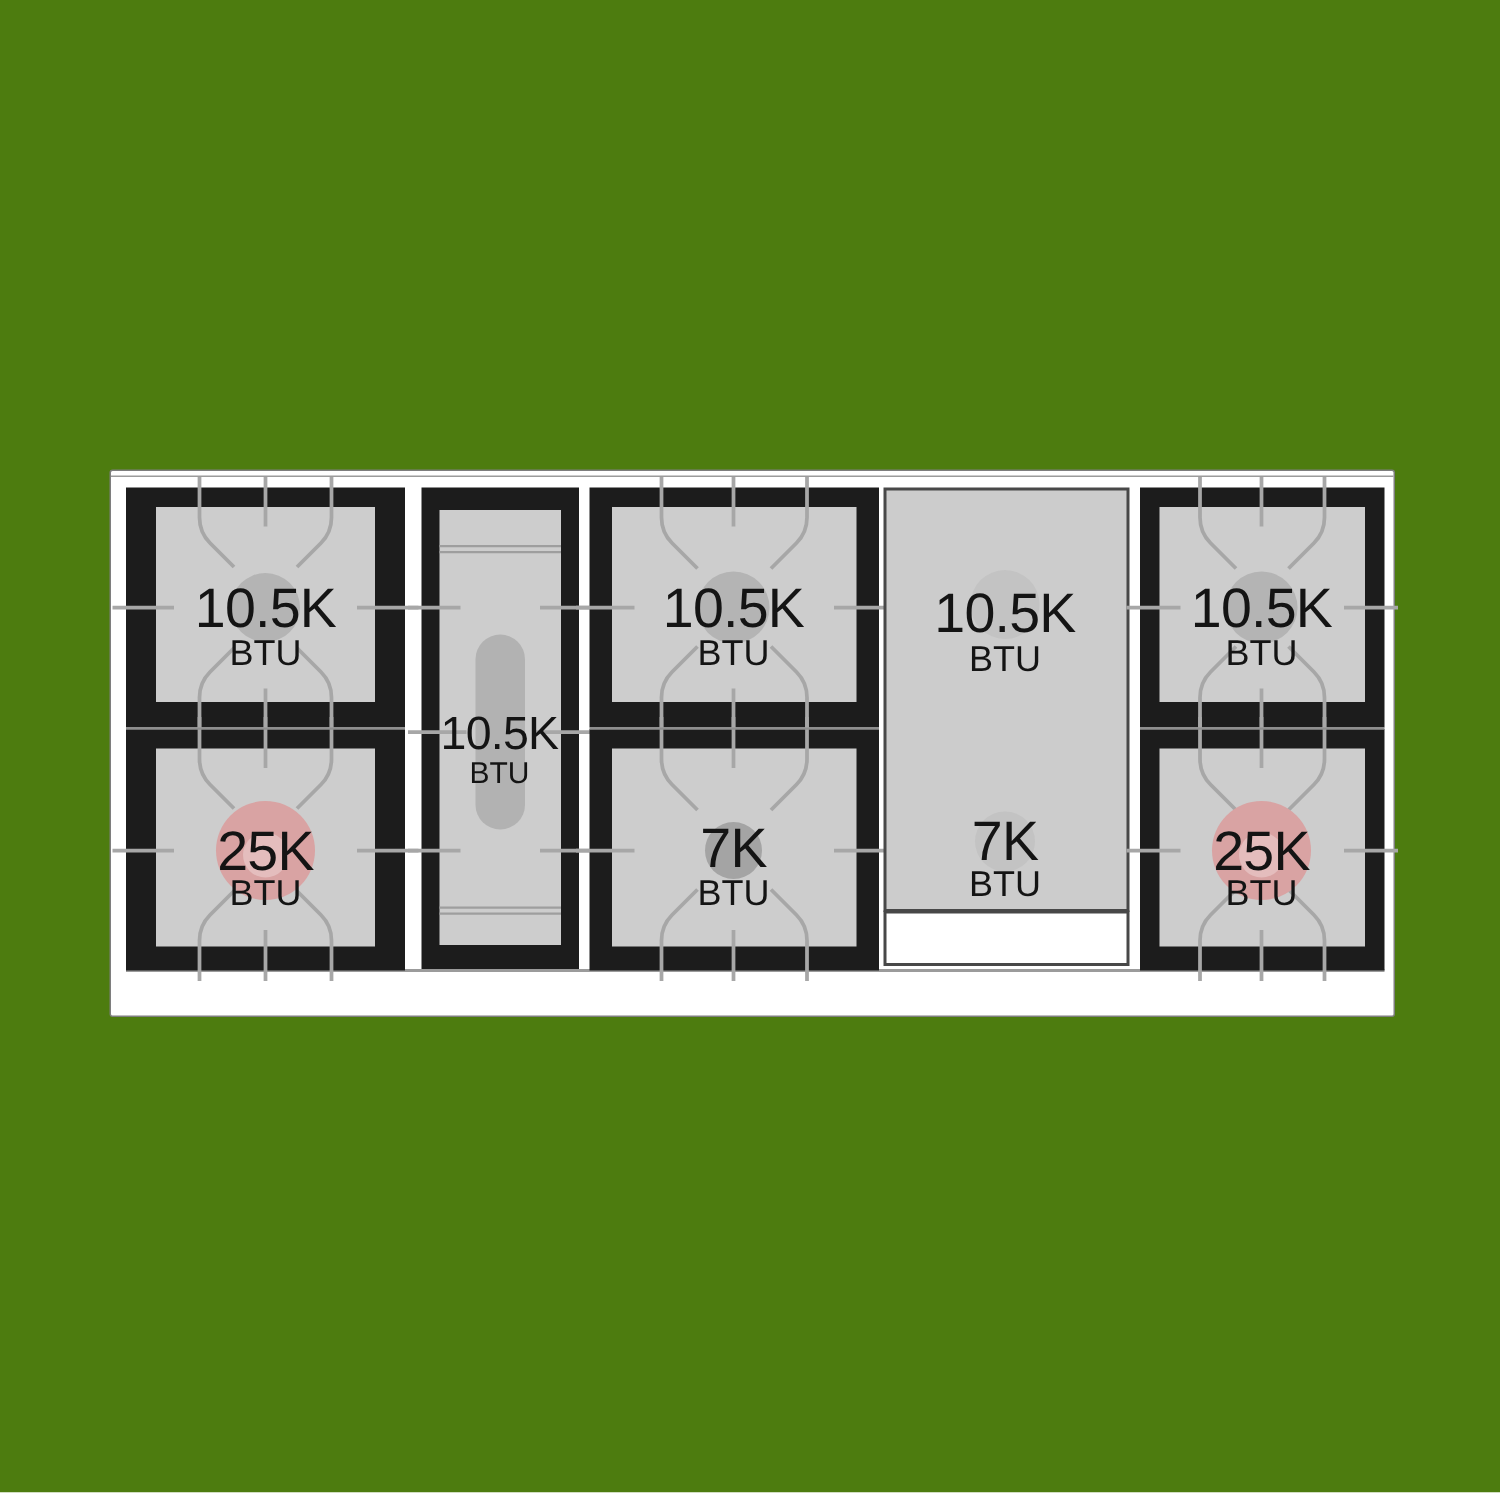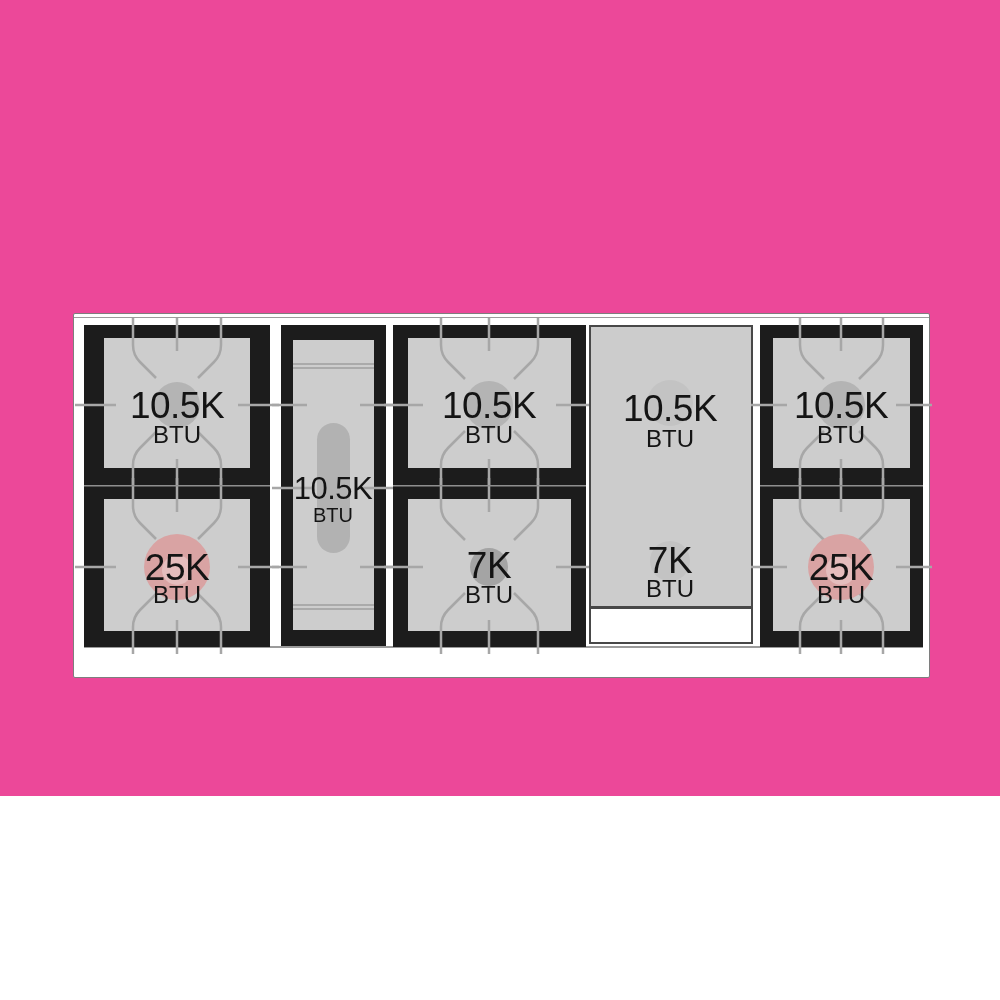--- a/index.html
+++ b/index.html
@@ -1,16 +1,16 @@
 <!DOCTYPE html>
 <html><head>
 <meta charset="utf-8">
 <style>
   html,body{margin:0;padding:0;background:#ffffff;}
-  .stage{position:relative;width:1000px;height:796px;background:#ec4899;overflow:hidden;
+  .stage{position:relative;width:1000px;height:995px;background:#4d7c0f;overflow:hidden;
          font-family:"Liberation Sans",sans-serif;}
   .frame{position:absolute;left:73px;top:313px;width:857px;height:365px;
          border:1.5px solid #7e7e7e;border-radius:2px;background:#ffffff;box-sizing:border-box;}
   .frame-top-line{position:absolute;left:0;right:0;top:2.5px;height:1.5px;background:#9b9b9b;}
   .base-line{position:absolute;left:84px;top:646px;width:839px;height:1.5px;background:#9b9b9b;z-index:1;}
   svg.module{position:absolute;overflow:visible;z-index:2;}
   .mod-a{left:84px;top:325px;}
   .mod-b{left:281px;top:325px;}
   .mod-c{left:393px;top:325px;}
   .mod-d{left:589px;top:325px;}

